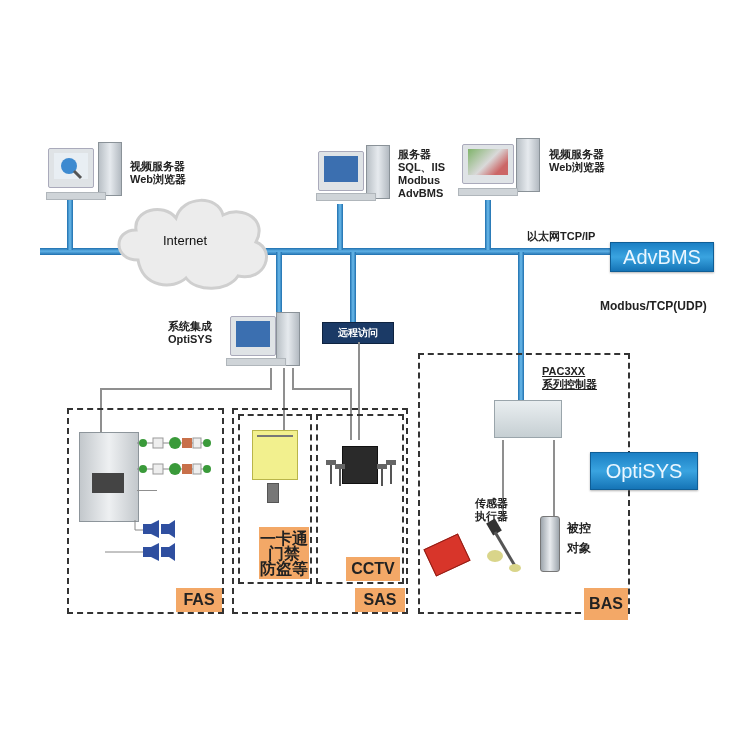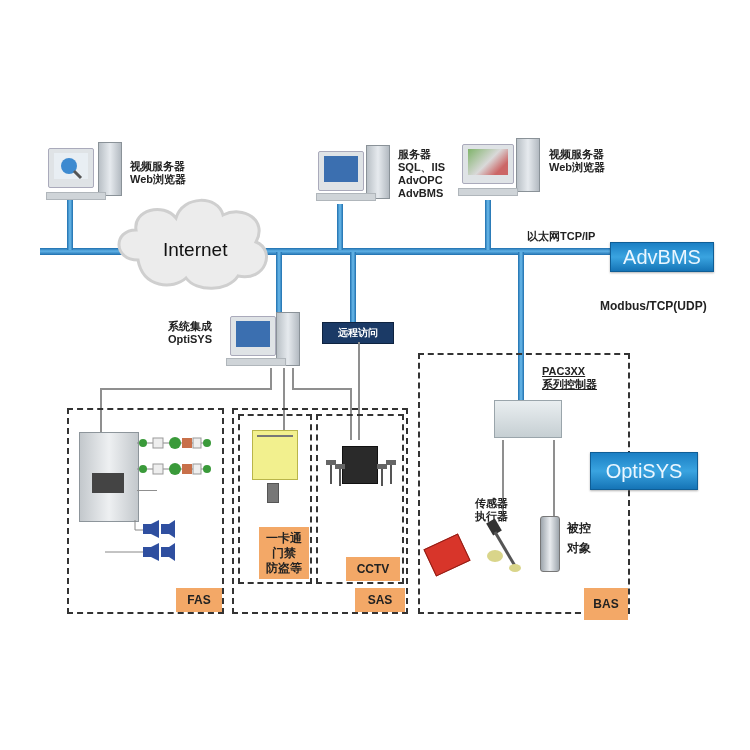--- a/index.html
+++ b/index.html
@@ -3,21 +3,21 @@
 <meta charset="utf-8">
 <style>
   html,body{margin:0;padding:0;background:#ffffff;}
   body{width:750px;height:750px;position:relative;overflow:hidden;font-family:"Liberation Sans","DejaVu Sans",sans-serif;}
   .abs{position:absolute;}
   .lbl{position:absolute;font-size:11px;line-height:13px;color:#222;font-weight:bold;white-space:pre-line;}
   .bus-h{position:absolute;height:7px;background:linear-gradient(#1f6fae,#5fb1e6 45%,#1f6fae);}
   .bus-v{position:absolute;width:6px;background:linear-gradient(90deg,#1f6fae,#6bbbec 50%,#1f6fae);}
   .wire{position:absolute;background:#8f8f8f;}
   .dash{position:absolute;border:2px dashed #333;box-sizing:border-box;}
-  .tag{position:absolute;background:#f3a867;color:#222;font-weight:bold;font-size:12px;display:flex;align-items:center;justify-content:center;text-align:center;}
+  .tag{position:absolute;background:#f3a867;color:#222;font-weight:bold;font-size:16px;display:flex;align-items:center;justify-content:center;text-align:center;}
   .blue-badge{position:absolute;color:#eaf6ff;font-size:20px;display:flex;align-items:center;justify-content:center;
     background:linear-gradient(#1b7fc4,#3aa4e0 50%,#1574b6);border:1px solid #0f5e96;box-shadow:0 1px 2px rgba(0,0,0,.3);}
   .pc .monitor{position:absolute;width:44px;height:38px;background:#dfe3e6;border:1px solid #aab;border-radius:2px;}
   .pc .screen{position:absolute;left:5px;top:4px;width:34px;height:26px;background:#3b6fb0;}
   .pc .tower{position:absolute;width:22px;height:52px;background:linear-gradient(90deg,#b9c0c6,#e6eaee 50%,#b3bac1);border:1px solid #8a9298;}
   .pc .kbd{position:absolute;width:58px;height:6px;background:#cfd4d8;border:1px solid #b0b6bb;}
 </style>
 </head>
 <body>
 
@@ -25,21 +25,21 @@
 <div class="bus-v" style="left:67px;top:200px;height:50px;"></div>
 <div class="bus-v" style="left:337px;top:204px;height:46px;"></div>
 <div class="bus-v" style="left:485px;top:200px;height:50px;"></div>
 <div class="bus-v" style="left:276px;top:252px;height:60px;"></div>
 <div class="bus-v" style="left:350px;top:252px;height:72px;"></div>
 <div class="bus-v" style="left:518px;top:252px;height:148px;"></div>
 
 <svg class="abs" style="left:108px;top:190px;" width="165" height="105" viewBox="0 0 165 105">
   <path d="M30 70 C5 70 5 40 28 40 C25 20 55 12 68 28 C75 5 110 5 115 25 C135 15 160 30 148 52 C168 60 158 92 130 86 C120 102 88 102 78 88 C65 100 35 98 30 70 Z" fill="#ececec" stroke="#cfcfcf" stroke-width="3"></path>
 </svg>
-<div class="lbl" style="left:163px;top:243px;font-size:19px;font-weight:normal;color:#111;">Internet</div>
+<div class="lbl" style="left:163px;top:234px;font-size:13px;font-weight:normal;color:#111;">Internet</div>
 
 <div class="pc abs" style="left:48px;top:140px;">
   <div class="monitor" style="left:0;top:8px;">
       <div class="screen" style="background:#e8eef3;"></div>
     <svg class="abs" style="left:10px;top:7px;" width="24" height="24">
         <circle cx="10" cy="10" r="8" fill="#3d8ad0"></circle>
         <line x1="15" y1="15" x2="22" y2="22" stroke="#555" stroke-width="3"></line>
       </svg>
   </div>
   <div class="tower" style="left:50px;top:2px;"></div>
@@ -50,21 +50,21 @@
 
 <div class="pc abs" style="left:318px;top:145px;">
   <div class="monitor" style="left:0;top:6px;">
       <div class="screen"></div>
     </div>
   <div class="tower" style="left:48px;top:0;"></div>
   <div class="kbd" style="left:-2px;top:48px;"></div>
 </div>
 <div class="lbl" style="left:398px;top:148px;">服务器
 SQL、IIS
-AdvOPC
+Modbus
 AdvBMS</div>
 
 <div class="pc abs" style="left:462px;top:138px;">
   <div class="monitor" style="left:0;top:6px;width:50px;">
       <div class="screen" style="background:linear-gradient(135deg,#7fb36a,#d9d9d9 50%,#c66 80%);width:40px;"></div>
     </div>
   <div class="tower" style="left:54px;top:0;"></div>
   <div class="kbd" style="left:-4px;top:50px;"></div>
 </div>
 <div class="lbl" style="left:549px;top:148px;">视频服务器

